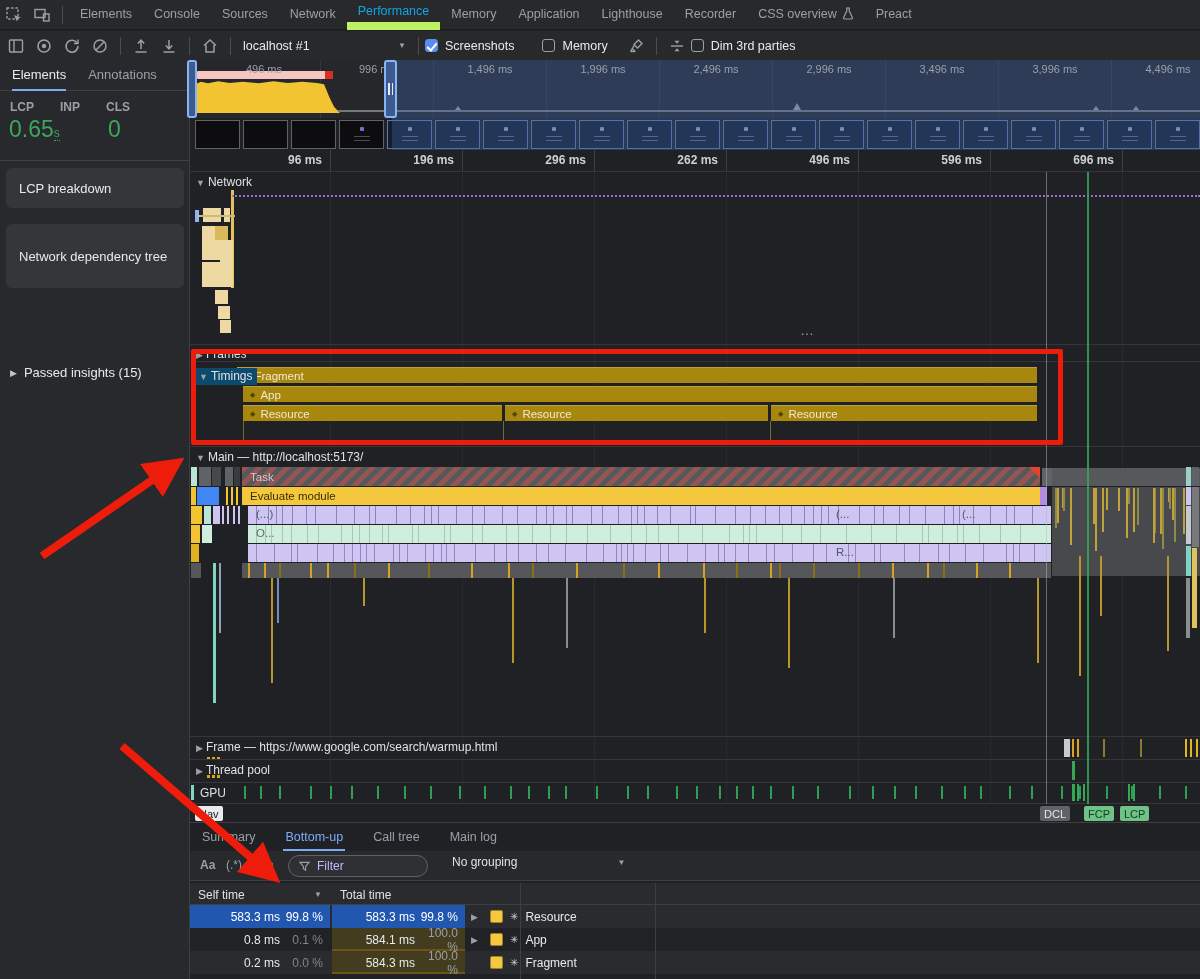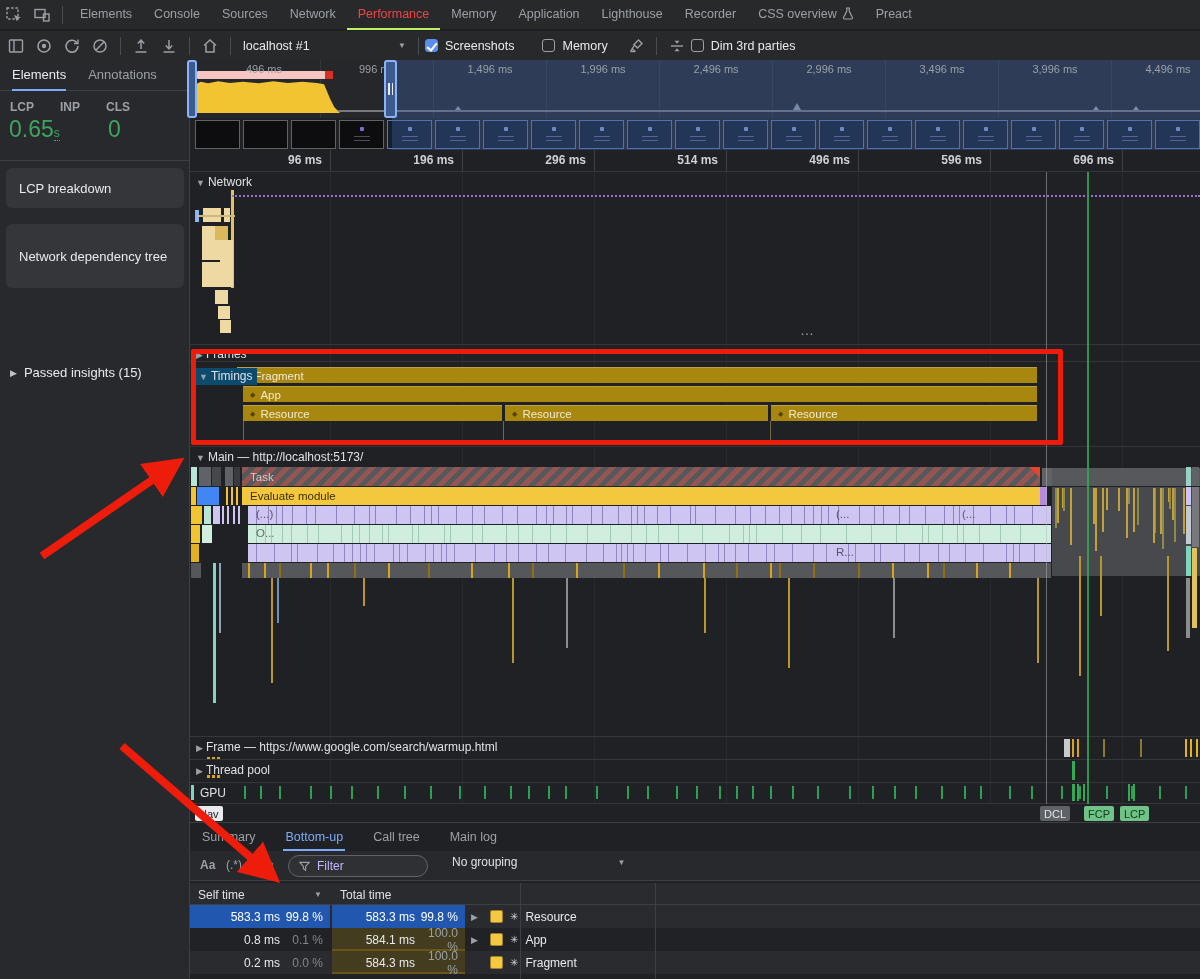--- a/index.html
+++ b/index.html
@@ -6,21 +6,21 @@
   html,body{background:#111}
   #app{position:relative;width:1200px;height:979px;background:#202124;overflow:hidden;
        font-family:"Liberation Sans",sans-serif;color:#e8eaed;font-size:12px}
   .abs{position:absolute}
   .row{display:flex;align-items:center}
   svg.ic{display:block}
   
   #tabbar{left:0;top:0;width:1200px;height:30px;background:#28292b;border-bottom:1px solid #1b1c1e;display:flex;align-items:center}
   #toolbar{left:0;top:31px;width:1200px;height:29px;background:#28292b;display:flex;align-items:center}
   .tab{padding:0 11px;height:30px;display:flex;align-items:center;gap:5px;color:#9aa0a6;font-size:12.5px;cursor:default;border-bottom:2px solid transparent}
-  .tab.active{color:#ef4444;border-bottom:2px solid #bef264}
+  .tab.active{color:#0ea5e9;border-bottom:8px solid #bef264}
   .vdiv{width:1px;height:18px;background:#494c50;margin:0 6px}
   .tbicon{width:28px;height:26px;display:flex;align-items:center;justify-content:center}
   .cb{width:13px;height:13px;border-radius:3px;border:1.5px solid #9aa0a6;margin-right:7px;position:relative}
   .cb.on{background:#5b8def;border-color:#5b8def}
   .cb.on:after{content:"";position:absolute;left:3px;top:0.5px;width:4px;height:8px;border:solid #fff;border-width:0 2px 2px 0;transform:rotate(40deg)}
   .tblabel{color:#e8eaed;font-size:12.5px;margin-right:14px}
   
   #sidebar{left:0;top:60px;width:190px;height:919px;background:#28292c;border-right:1px solid #3c4043}
   .sbtab{font-size:13px;padding:8px 0 7px;border-bottom:2px solid transparent;color:#9aa0a6}
   .sbtab.active{color:#e8eaed;border-bottom:2px solid #7cacf8}
@@ -501,21 +501,21 @@
       <div class="film dim" style="left: 1155px;">
         <i class="fdot" style="background: rgb(139, 159, 216);"></i>
         <i class="fln" style="top: 15px; background: rgb(90, 107, 133);"></i>
         <i class="fln" style="top: 19px; background: rgb(90, 107, 133);"></i>
       </div>
     </div>
   <div id="ruler-labels">
       <span class="rlabel" style="left: 260px;">96 ms</span>
       <span class="rlabel" style="left: 392px;">196 ms</span>
       <span class="rlabel" style="left: 524px;">296 ms</span>
-      <span class="rlabel" style="left: 656px;">514 ms</span>
+      <span class="rlabel" style="left: 656px;">262 ms</span>
       <span class="rlabel" style="left: 788px;">496 ms</span>
       <span class="rlabel" style="left: 920px;">596 ms</span>
       <span class="rlabel" style="left: 1052px;">696 ms</span>
     </div>
   <div class="hline" style="left:190px;top:171px;width:1010px"></div>
 
   <span class="trackLabel" style="left:196px;top:175px"><span class="tri">▼</span><span>Network</span></span>
   <div class="abs" style="left:232px;top:195px;width:968px;height:0;border-top:2px dotted #9a6fd0;z-index:2"></div>
   <span class="abs" style="left:800px;top:322px;color:#9aa0a6;font-size:14px;letter-spacing:2px;z-index:2">…</span>
   <div class="hline" style="left:190px;top:344px;width:1010px"></div>

